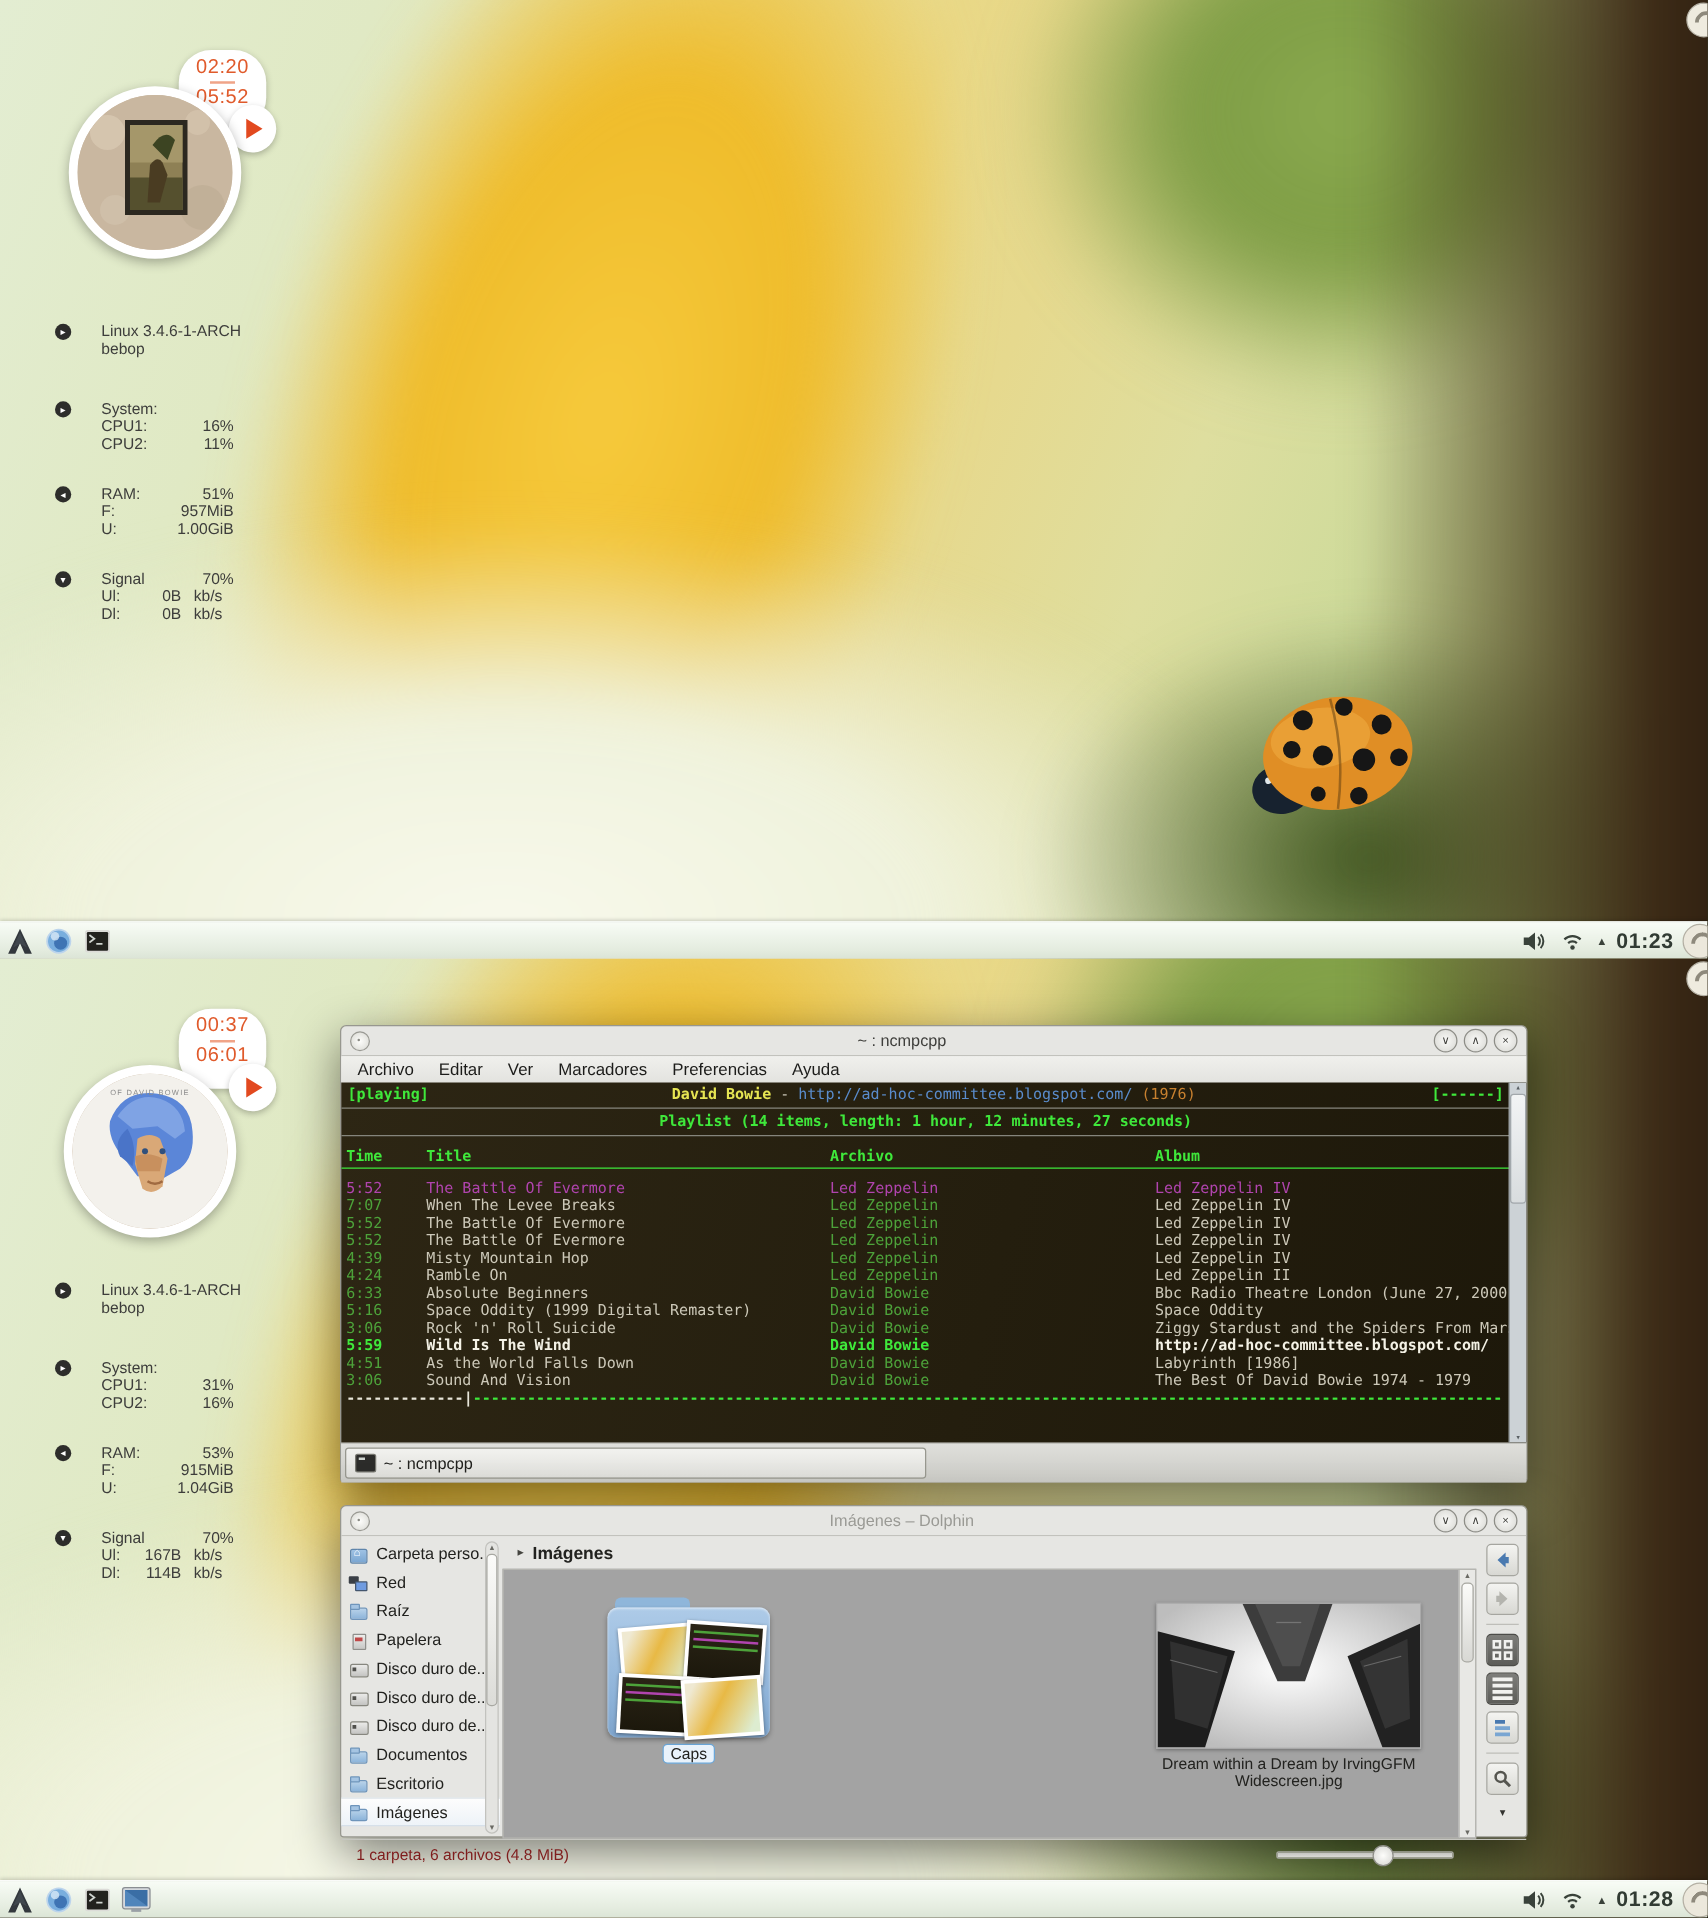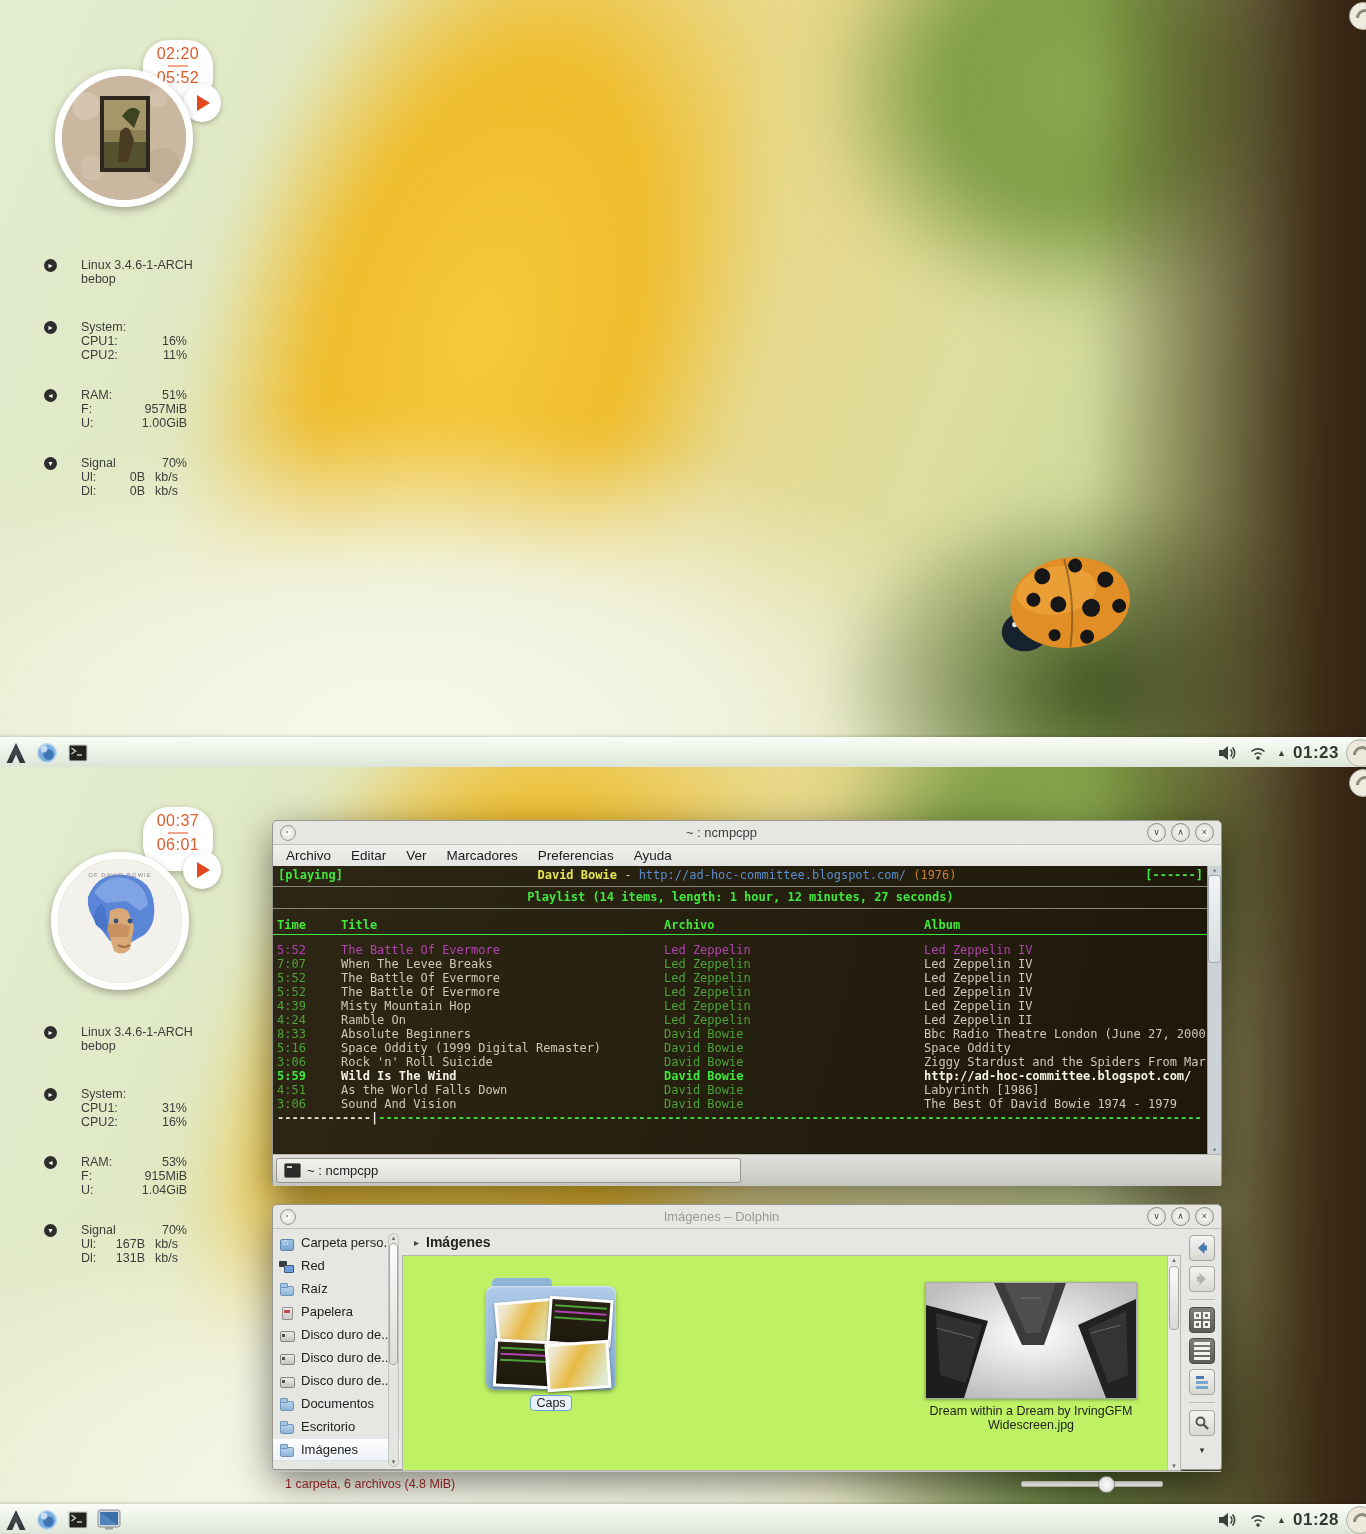--- a/index.html
+++ b/index.html
@@ -145,21 +145,21 @@
     background:linear-gradient(#ebebe9,#c4c4c2);border:1px solid #87877f;border-radius:2px;}
   .ico-drive::after{content:"";position:absolute;left:3px;top:7px;width:3px;height:3px;background:#50504c;}
   .s-scroll{position:absolute;right:1px;top:4px;bottom:4px;width:11px;background:#e4e4e1;border:1px solid #c2c2be;border-radius:6px;
     display:flex;flex-direction:column;align-items:center;font-size:7px;color:#6a6a64;box-sizing:border-box;}
   .s-scroll .thumb{width:7px;height:120px;background:linear-gradient(#fbfbf9,#dcdcd8);border:1px solid #a8a8a2;border-radius:4px;margin-top:1px;}
   .s-scroll .arr-b{margin-top:auto;}
   .d-content{flex:1;display:flex;flex-direction:column;}
   .d-crumb{height:26px;display:flex;align-items:center;gap:7px;padding-left:14px;font-size:14px;color:#22221f;}
   .d-crumb .arr{font-size:10px;color:#44443f;}
   .d-crumb b{font-weight:bold;}
-  .d-view{position:relative;flex:1;margin:0 2px 0 2px;background:#bef264;border:1px solid #b6b6b1;overflow:hidden;}
+  .d-view{position:relative;flex:1;margin:0 2px 0 2px;background:#a3a3a3;border:1px solid #b6b6b1;overflow:hidden;}
   .tile{position:absolute;text-align:center;font-size:12.5px;color:#22221f;}
   .tlabel{margin-top:5px;line-height:14px;}
   .tlabel.sel{display:inline-block;border:1px solid #6aa6d8;background:#e9f2fb;border-radius:4px;padding:0 5px;}
   .thumb-img{box-shadow:0 1px 3px rgba(0,0,0,.35);border:1px solid #aaa;}
   .caps-folder{position:relative;width:130px;height:112px;margin:0 auto;}
   .caps-back{position:absolute;left:6px;top:0;width:60px;height:14px;background:#8fb6da;border-radius:5px 5px 0 0;}
   .caps-front{position:absolute;left:0;top:8px;width:130px;height:104px;border-radius:8px;
     background:linear-gradient(#aecbe8 0%,#8db2d8 70%,#7ea4cc 100%);box-shadow:inset 0 1px 2px rgba(255,255,255,.6),0 2px 4px rgba(0,0,0,.3);}
   .caps-photo{position:absolute;width:58px;height:42px;background:#fff;padding:3px;box-shadow:0 1px 3px rgba(0,0,0,.4);}
   .caps-photo>div{width:100%;height:100%;}
@@ -437,21 +437,21 @@
             <span class="clab">Signal</span>
             <span class="cval">70%</span>
           </div>
         <div class="crow">
             <span class="clab" style="width:28px">Ul:</span>
             <span class="cval" style="width:36px">167B</span>
             <span class="cunit">kb/s</span>
           </div>
         <div class="crow">
             <span class="clab" style="width:28px">Dl:</span>
-            <span class="cval" style="width:36px">131B</span>
+            <span class="cval" style="width:36px">114B</span>
             <span class="cunit">kb/s</span>
           </div>
       </div>
     </div>
   </div>
 
   <div class="win" id="ncmpcpp">
     <div class="titlebar">
       <div class="tb-ico"></div>
       <div class="tb-title active">~ : ncmpcpp</div>
@@ -516,21 +516,21 @@
           <span class="c3">Led Zeppelin</span>
           <span class="c4">Led Zeppelin IV</span>
         </div>
       <div class="trow">
           <span class="c1">4:24</span>
           <span class="c2">Ramble On</span>
           <span class="c3">Led Zeppelin</span>
           <span class="c4">Led Zeppelin II</span>
         </div>
       <div class="trow">
-          <span class="c1">8:33</span>
+          <span class="c1">6:33</span>
           <span class="c2">Absolute Beginners</span>
           <span class="c3">David Bowie</span>
           <span class="c4">Bbc Radio Theatre London (June 27, 2000)</span>
         </div>
       <div class="trow">
           <span class="c1">5:16</span>
           <span class="c2">Space Oddity (1999 Digital Remaster)</span>
           <span class="c3">David Bowie</span>
           <span class="c4">Space Oddity</span>
         </div>

